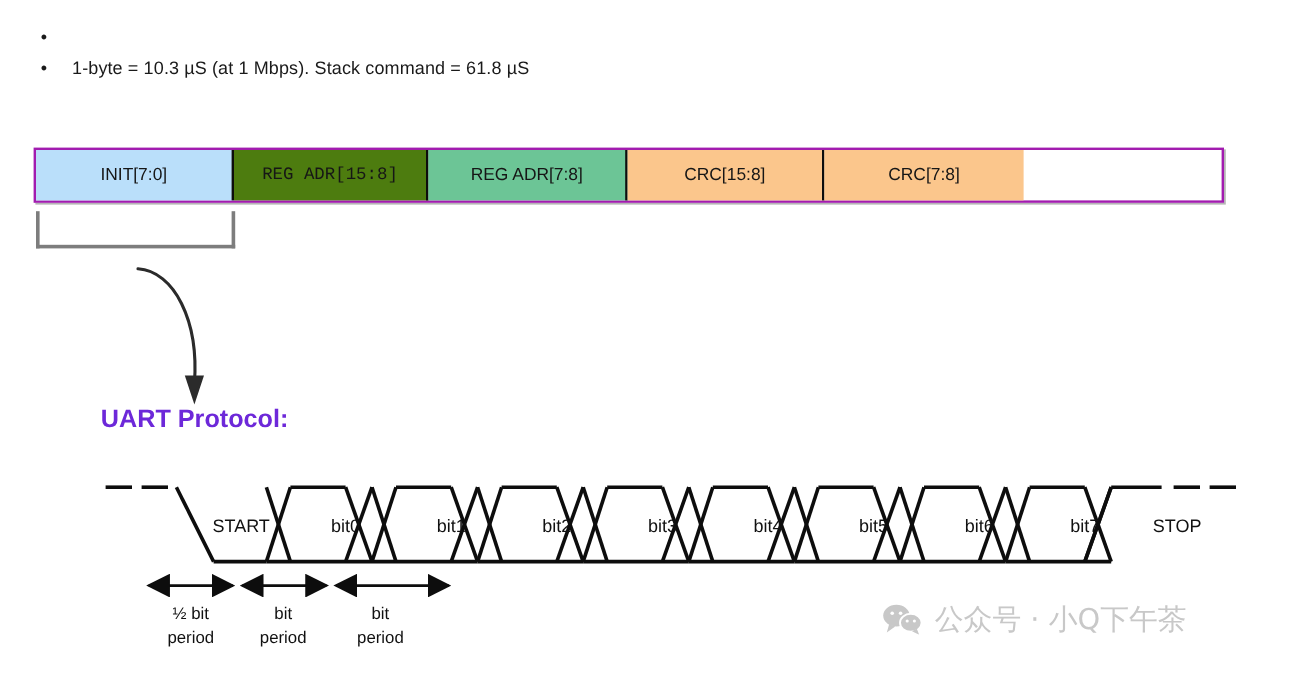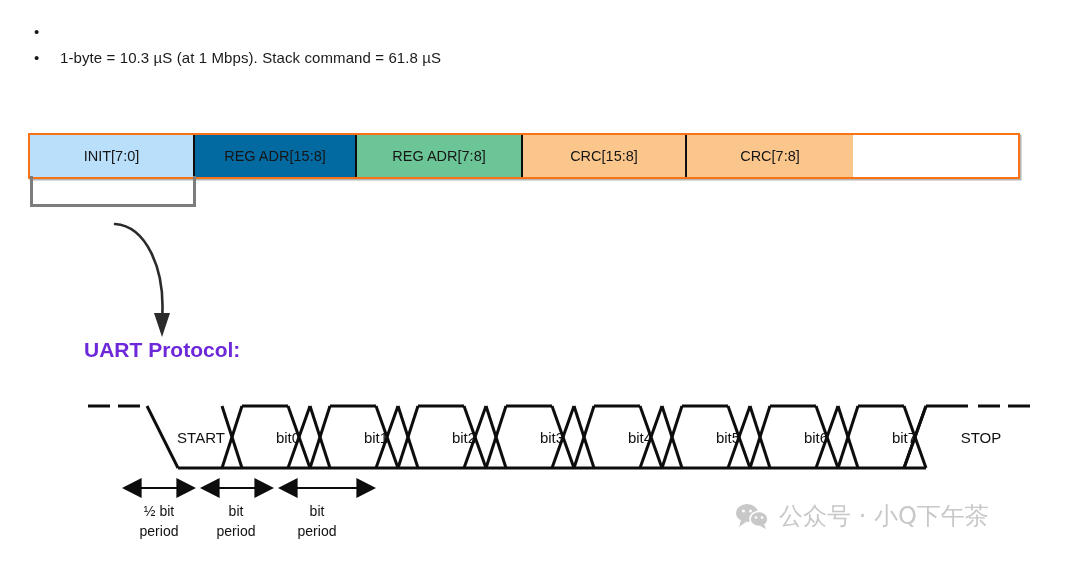--- a/index.html
+++ b/index.html
@@ -6,22 +6,22 @@
   body{
     width:1080px;height:564px;background:#ffffff;
     font-family:"Liberation Sans",sans-serif;
     color:#1a1a1a;position:relative;overflow:hidden;
   }
   .bullets{position:absolute;left:28px;top:22px;width:700px;}
   .bullet-row{display:flex;align-items:flex-start;margin-bottom:6px;}
   .bullet-dot{width:26px;flex:0 0 26px;font-size:15px;line-height:20px;text-align:left;padding-left:6px;}
   .bullet-text{font-size:15px;line-height:20px;letter-spacing:.1px;}
 
-  .frame-bar{position:absolute;left:28px;top:133px;width:992px;height:46px;
-    border:2px solid #f97316;box-sizing:border-box;display:flex;
+  .frame-bar{position:absolute;left:28px;top:123px;width:992px;height:46px;
+    border:2px solid #a21caf;box-sizing:border-box;display:flex;
     box-shadow:1.5px 1.5px 0 rgba(120,120,120,.55);background:#fff;}
   .cell{box-sizing:border-box;display:flex;align-items:center;justify-content:center;
     font-size:14.5px;color:#161616;border-right:2px solid #0d0d0d;height:100%;}
   .cell:last-child{border-right:none;}
 
   .bracket{position:absolute;left:30px;top:176px;width:166px;height:31px;
     border-left:3px solid #7d7d7d;border-right:3px solid #7d7d7d;border-bottom:3px solid #7d7d7d;
     box-sizing:border-box;}
 
   .arrow-svg{position:absolute;left:110px;top:212px;}
@@ -46,21 +46,21 @@
   <div class="bullet-row">
     <span class="bullet-dot">•</span>
     <span class="bullet-text">1-byte = 10.3 µS (at 1 Mbps). Stack command = 61.8 µS</span>
   </div>
 </div>
 
 <div class="frame-bar">
   <div class="cell" style="background: rgb(186, 223, 250); flex: 0 0 165px;">
       <span>INIT[7:0]</span>
     </div>
-  <div class="cell" style="background: #0369a1; flex: 0 0 162px;">
+  <div class="cell" style="background: #4d7c0f; flex: 0 0 162px; font-family: Liberation Mono, monospace;">
       <span>REG ADR[15:8]</span>
     </div>
   <div class="cell" style="background: rgb(108, 197, 150); flex: 0 0 166px; justify-content: center;">
       <span>REG ADR[7:8]</span>
     </div>
   <div class="cell" style="background: rgb(251, 198, 140); flex: 0 0 164px;">
       <span>CRC[15:8]</span>
     </div>
   <div class="cell" style="background: rgb(251, 198, 140); flex: 0 0 166px;">
       <span>CRC[7:8]</span>

